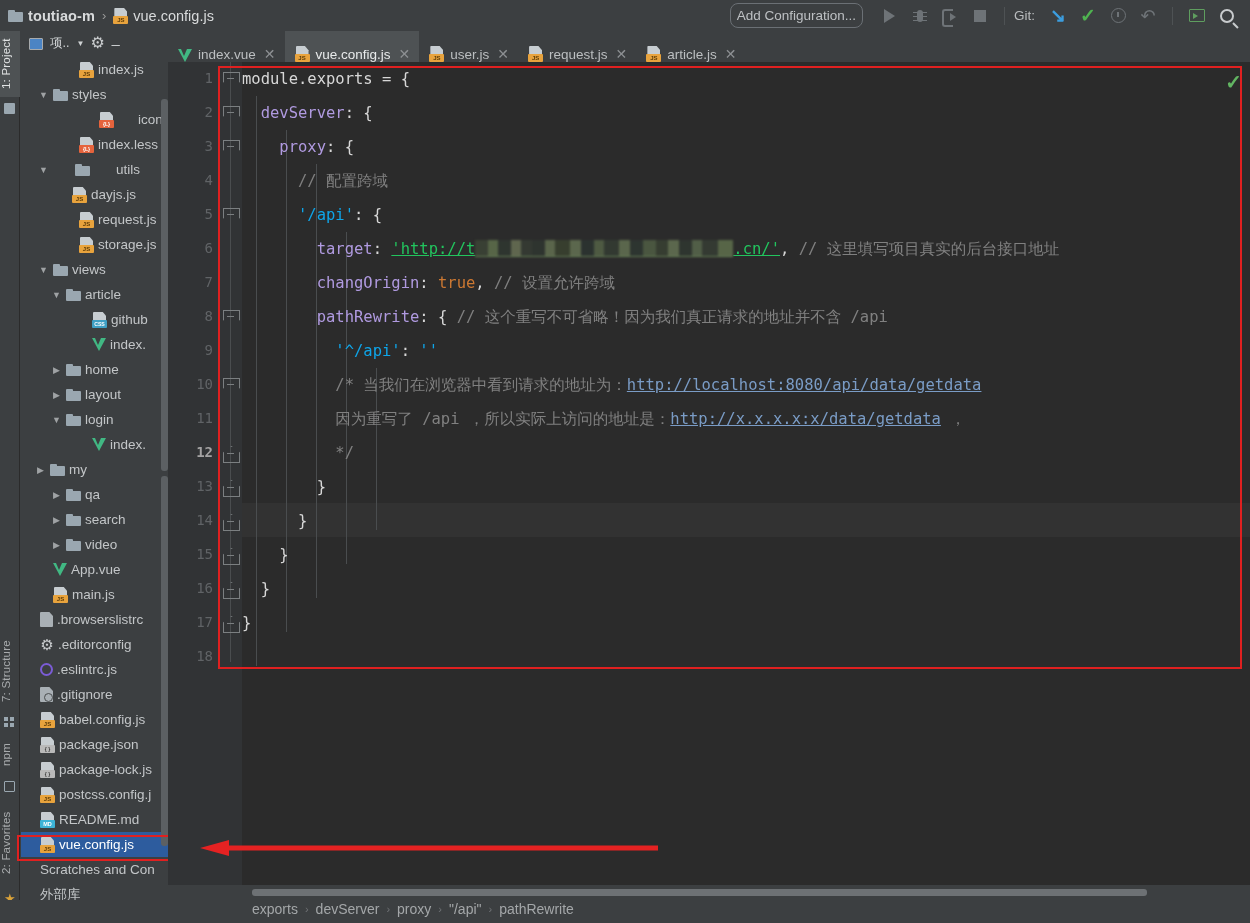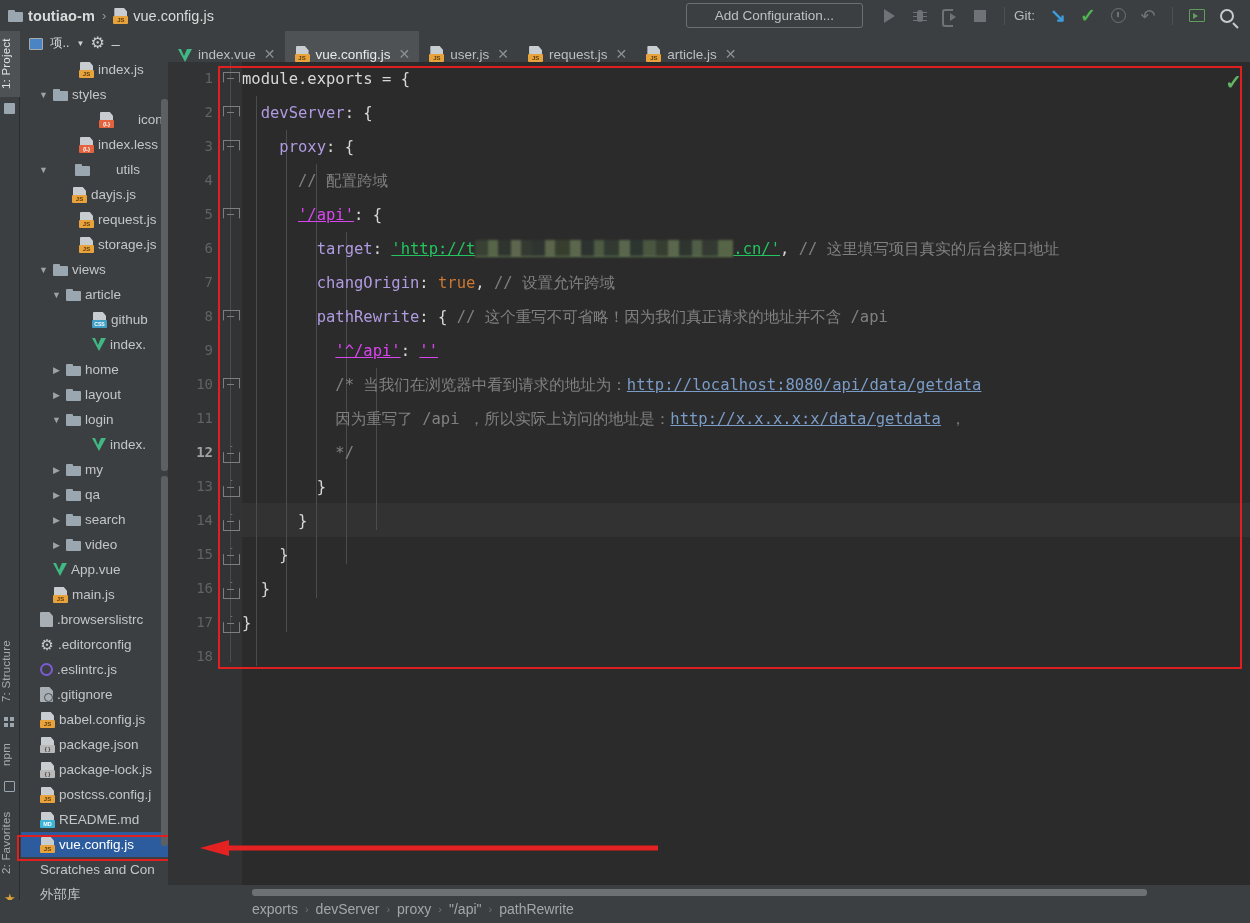--- a/index.html
+++ b/index.html
@@ -45,22 +45,22 @@
     font-family: "Liberation Sans", sans-serif;
   }
   .less-ico::after { content: "{L}"; background: #e5633c; color: #fff; font-size: 5.2px; }
   .css-ico::after { content: "CSS"; background: #3f9fc4; color: #fff; font-size: 5.2px; }
   .md-ico::after  { content: "MD"; background: #3db3d6; color: #fff; font-size: 5.5px; }
   .json-ico::after{ content: "{ }"; background: #b9b9b9; color: #3a3a3a; font-size: 5.2px; }
   .bc-file { color: #d8dadb; font-size: 14.5px; }
 
   .topbar-right { margin-left: auto; display: flex; align-items: center; gap: 0px; padding-right: 8px; }
   .add-config {
-    border: 1px solid #6b7075; border-radius: 3px; color: #bdc0c3;
-    font-size: 13.5px; padding: 4px 28px; background: #3c3f41; margin-right: 12px;
+    border: 1px solid #6b7075; border-radius: 8px; color: #bdc0c3;
+    font-size: 13.5px; padding: 4px 6px; background: #3c3f41; margin-right: 12px;
   }
   .tb-icon { width: 30px; height: 26px; display: flex; align-items: center; justify-content: center; }
   .run-tri { width: 0; height: 0; border-left: 11px solid #6e7377; border-top: 7px solid transparent; border-bottom: 7px solid transparent; }
   .bug-ico { position: relative; width: 14px; height: 14px; }
   .bug-ico::before { content:""; position:absolute; left:4px; top:1px; width:6px; height:12px; background:#6e7377; border-radius:3px; }
   .bug-ico::after { content:""; position:absolute; left:0; top:3px; width:14px; height:1.5px; background:#6e7377; box-shadow: 0 4px 0 #6e7377, 0 8px 0 #6e7377; }
   .attach-ico { position: relative; width: 15px; height: 14px; }
   .attach-ico::before { content:""; position:absolute; left:0; top:0; width:9px; height:14px; border:2px solid #6e7377; border-right:none; border-radius: 3px 0 0 3px;}
   .attach-ico::after { content:""; position:absolute; left:8px; top:4px; width:0; height:0; border-left:6px solid #6e7377; border-top:4px solid transparent; border-bottom:4px solid transparent;}
   .stop-sq { width: 12px; height: 12px; background: #6e7377; }
@@ -205,21 +205,21 @@
     position: absolute; left: 74px; top: 0; width: 1008px; height: 823px;
     font-family: "DejaVu Sans Mono", monospace; font-size: 15.5px;
     white-space: pre; overflow: hidden;
   }
   .cline { position: absolute; left: 0; height: 34px; line-height: 34px; white-space: pre; }
   .curline-bg { position: absolute; left: 0; top: 441px; width: 1008px; height: 34px; background: #323232; }
   .indent-guide { position: absolute; width: 1px; background: #4a4d4f; }
 
   .k-prop   { color: #b09ae0; }
   .k-plain  { color: #d8d8d8; }
-  .k-str    { color: #d946ef; text-decoration: underline; }
+  .k-str    { color: #0ea5e9; }
   .k-kw     { color: #cc7832; }
   .k-cmt    { color: #808080; }
   .k-link   { color: #22c55e; text-decoration: underline; }
   .k-cmtlink{ color: #7a9cc6; text-decoration: underline; }
   .blur-url {
     display: inline-block; vertical-align: -3px; width: 258px; height: 17px;
     background:
       linear-gradient(90deg,
         #3b4235 0 5%, #5b6a4a 5% 9%, #2f3630 9% 14%, #646b52 14% 18%,
         #353b33 18% 22%, #2f3530 22% 27%, #5e6a4e 27% 31%, #39402f 31% 37%,
@@ -407,21 +407,21 @@
         <div class="trow" style="padding-left: 30px;">
           <span class="tarrow down"></span>
           <span class="folder-ico"></span>
           <span class="tlabel">login</span>
         </div>
         <div class="trow" style="padding-left: 56px;">
           <span class="tarrow"></span>
           <span class="vue-ico"></span>
           <span class="tlabel">index.</span>
         </div>
-        <div class="trow" style="padding-left: 30px;">
+        <div class="trow" style="padding-left: 14px;">
           <span class="tarrow right"></span>
           <span class="folder-ico"></span>
           <span class="tlabel">my</span>
         </div>
         <div class="trow" style="padding-left: 30px;">
           <span class="tarrow right"></span>
           <span class="folder-ico"></span>
           <span class="tlabel">qa</span>
         </div>
         <div class="trow" style="padding-left: 30px;">

